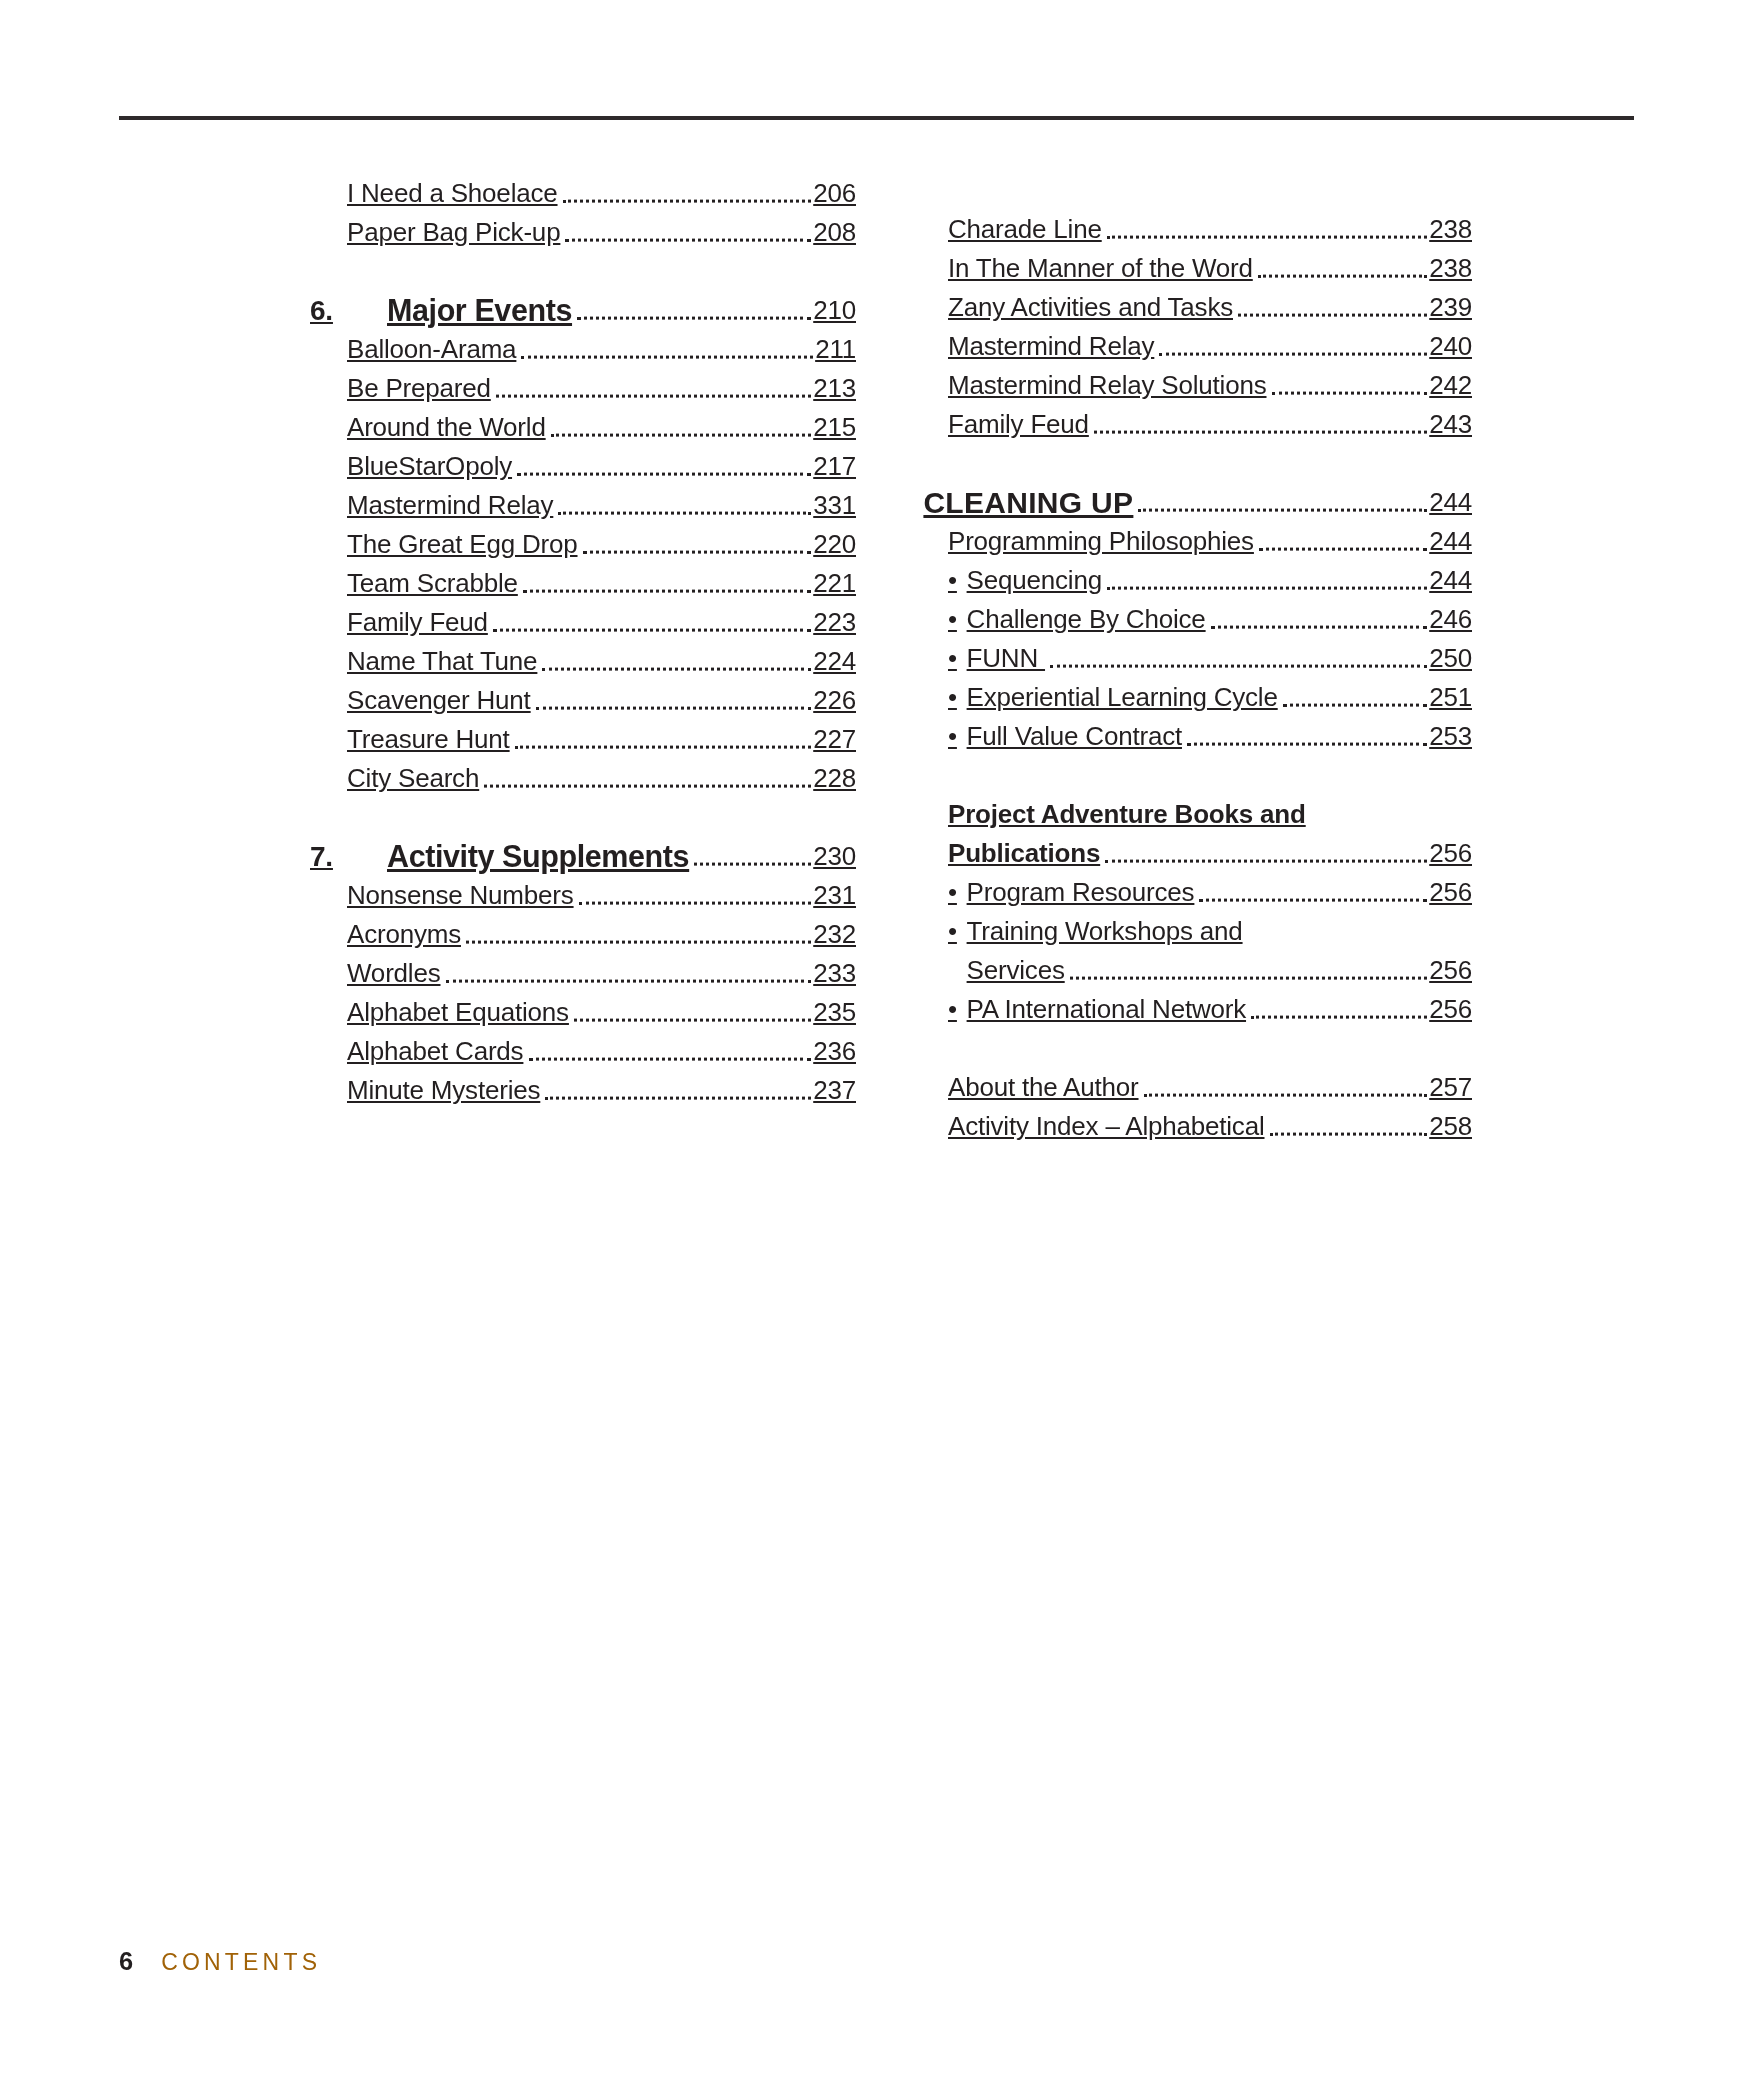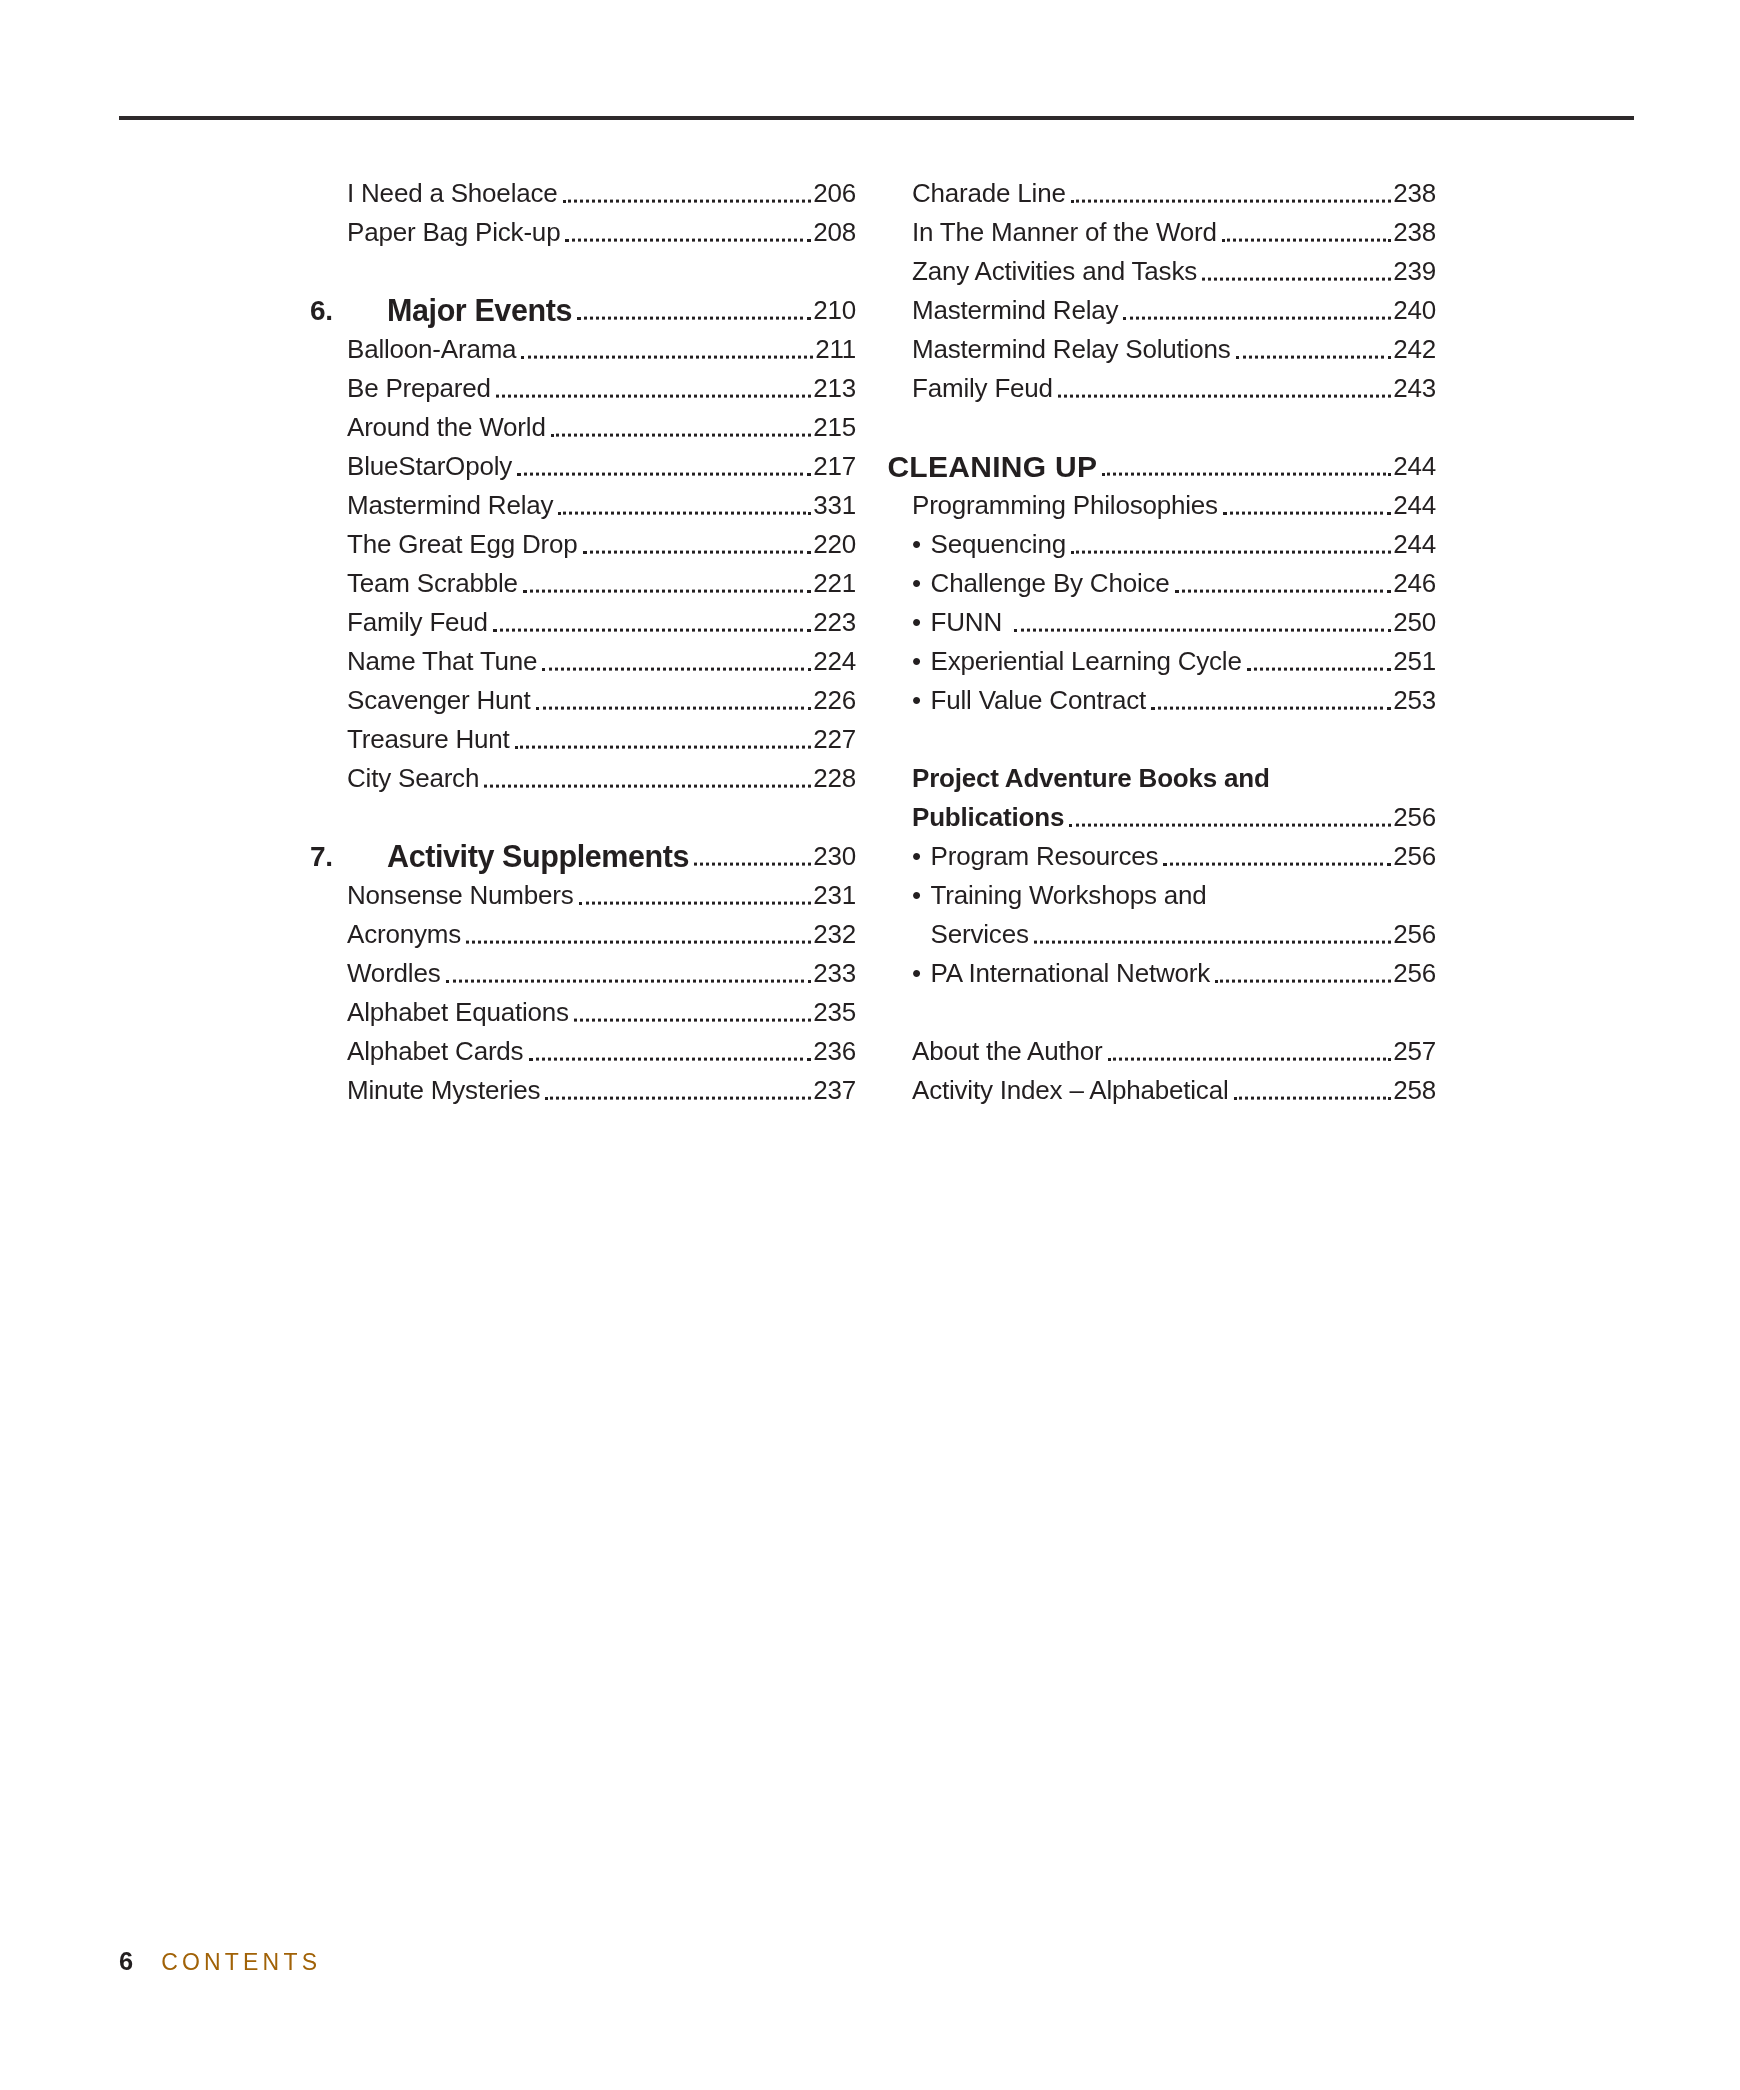--- a/index.html
+++ b/index.html
@@ -12,28 +12,29 @@
     overflow:hidden;
   }
   .top-rule{
     position:absolute;
     left:119px;top:116px;
     width:1515px;height:4.2px;
     background:#2e2a2b;
   }
   .col{position:absolute;top:174px;}
   .col-left{left:347px;width:509px;}
-  .col-right{left:912px;width:524px;}
+  .col-right{left:948px;width:524px;margin-top:36px;}
   .row{
     display:flex;
     height:39px;
     line-height:39px;
     font-size:26px;
     letter-spacing:-0.2px;
     white-space:pre;
+    text-decoration:underline;
   }
   .row.spacer{height:39px;}
   .leader{
     flex:1 1 auto;
     min-width:13.6px;
     height:0;
     align-self:center;
     border-bottom:3px dotted #231f20;
     transform:translateY(7.6px);
     margin:0 2.5px 0 5.1px;

